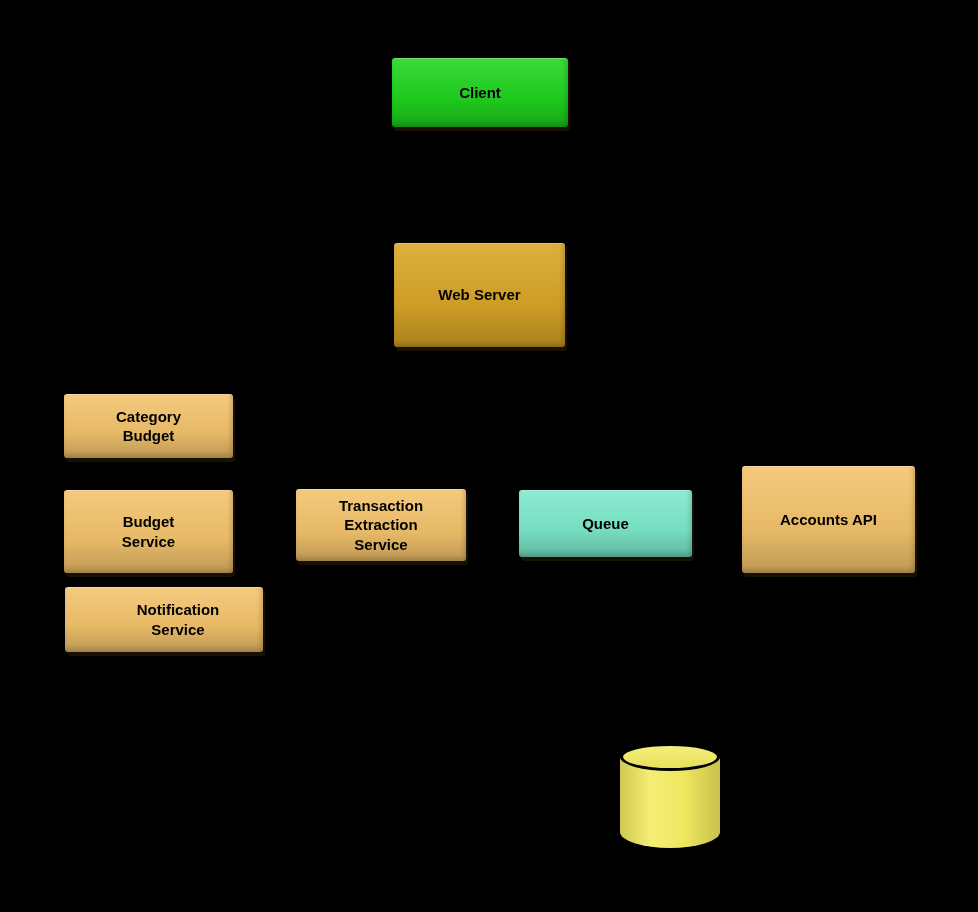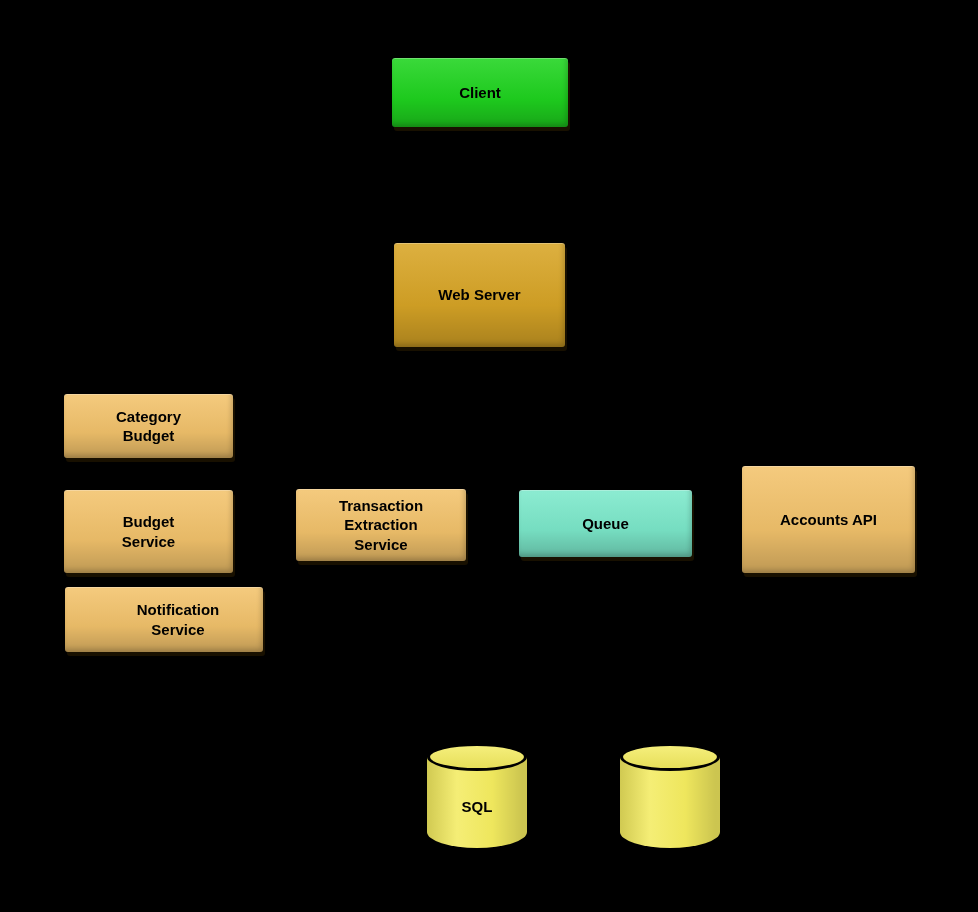--- a/index.html
+++ b/index.html
@@ -124,24 +124,19 @@
   </div>
 
   <div class="node rect" style="left: 519px; top: 490px; width: 173px; height: 67px; background-color: rgb(124, 233, 203);">
     <span class="node-label">Queue</span>
   </div>
 
   <div class="node rect" style="left: 742px; top: 466px; width: 173px; height: 107px; background-color: rgb(243, 195, 108);">
     <span class="node-label">Accounts API</span>
   </div>
 
-  <div class="cylinder" style="left:427px; top:743px; width:100px; height:105px;">
-    <div class="cyl-cap" style="background-color: rgb(243, 235, 95);"></div>
-    <div class="cyl-body" style="background-color: rgb(243, 235, 95);"></div>
-    <span class="cyl-label">SQL</span>
-  </div>
 
   <div class="cylinder" style="left:620px; top:743px; width:100px; height:105px;">
     <div class="cyl-cap" style="background-color: rgb(243, 235, 95);"></div>
     <div class="cyl-body" style="background-color: rgb(243, 235, 95);"></div>
   </div>
 
 </div>
 
 </body></html>

